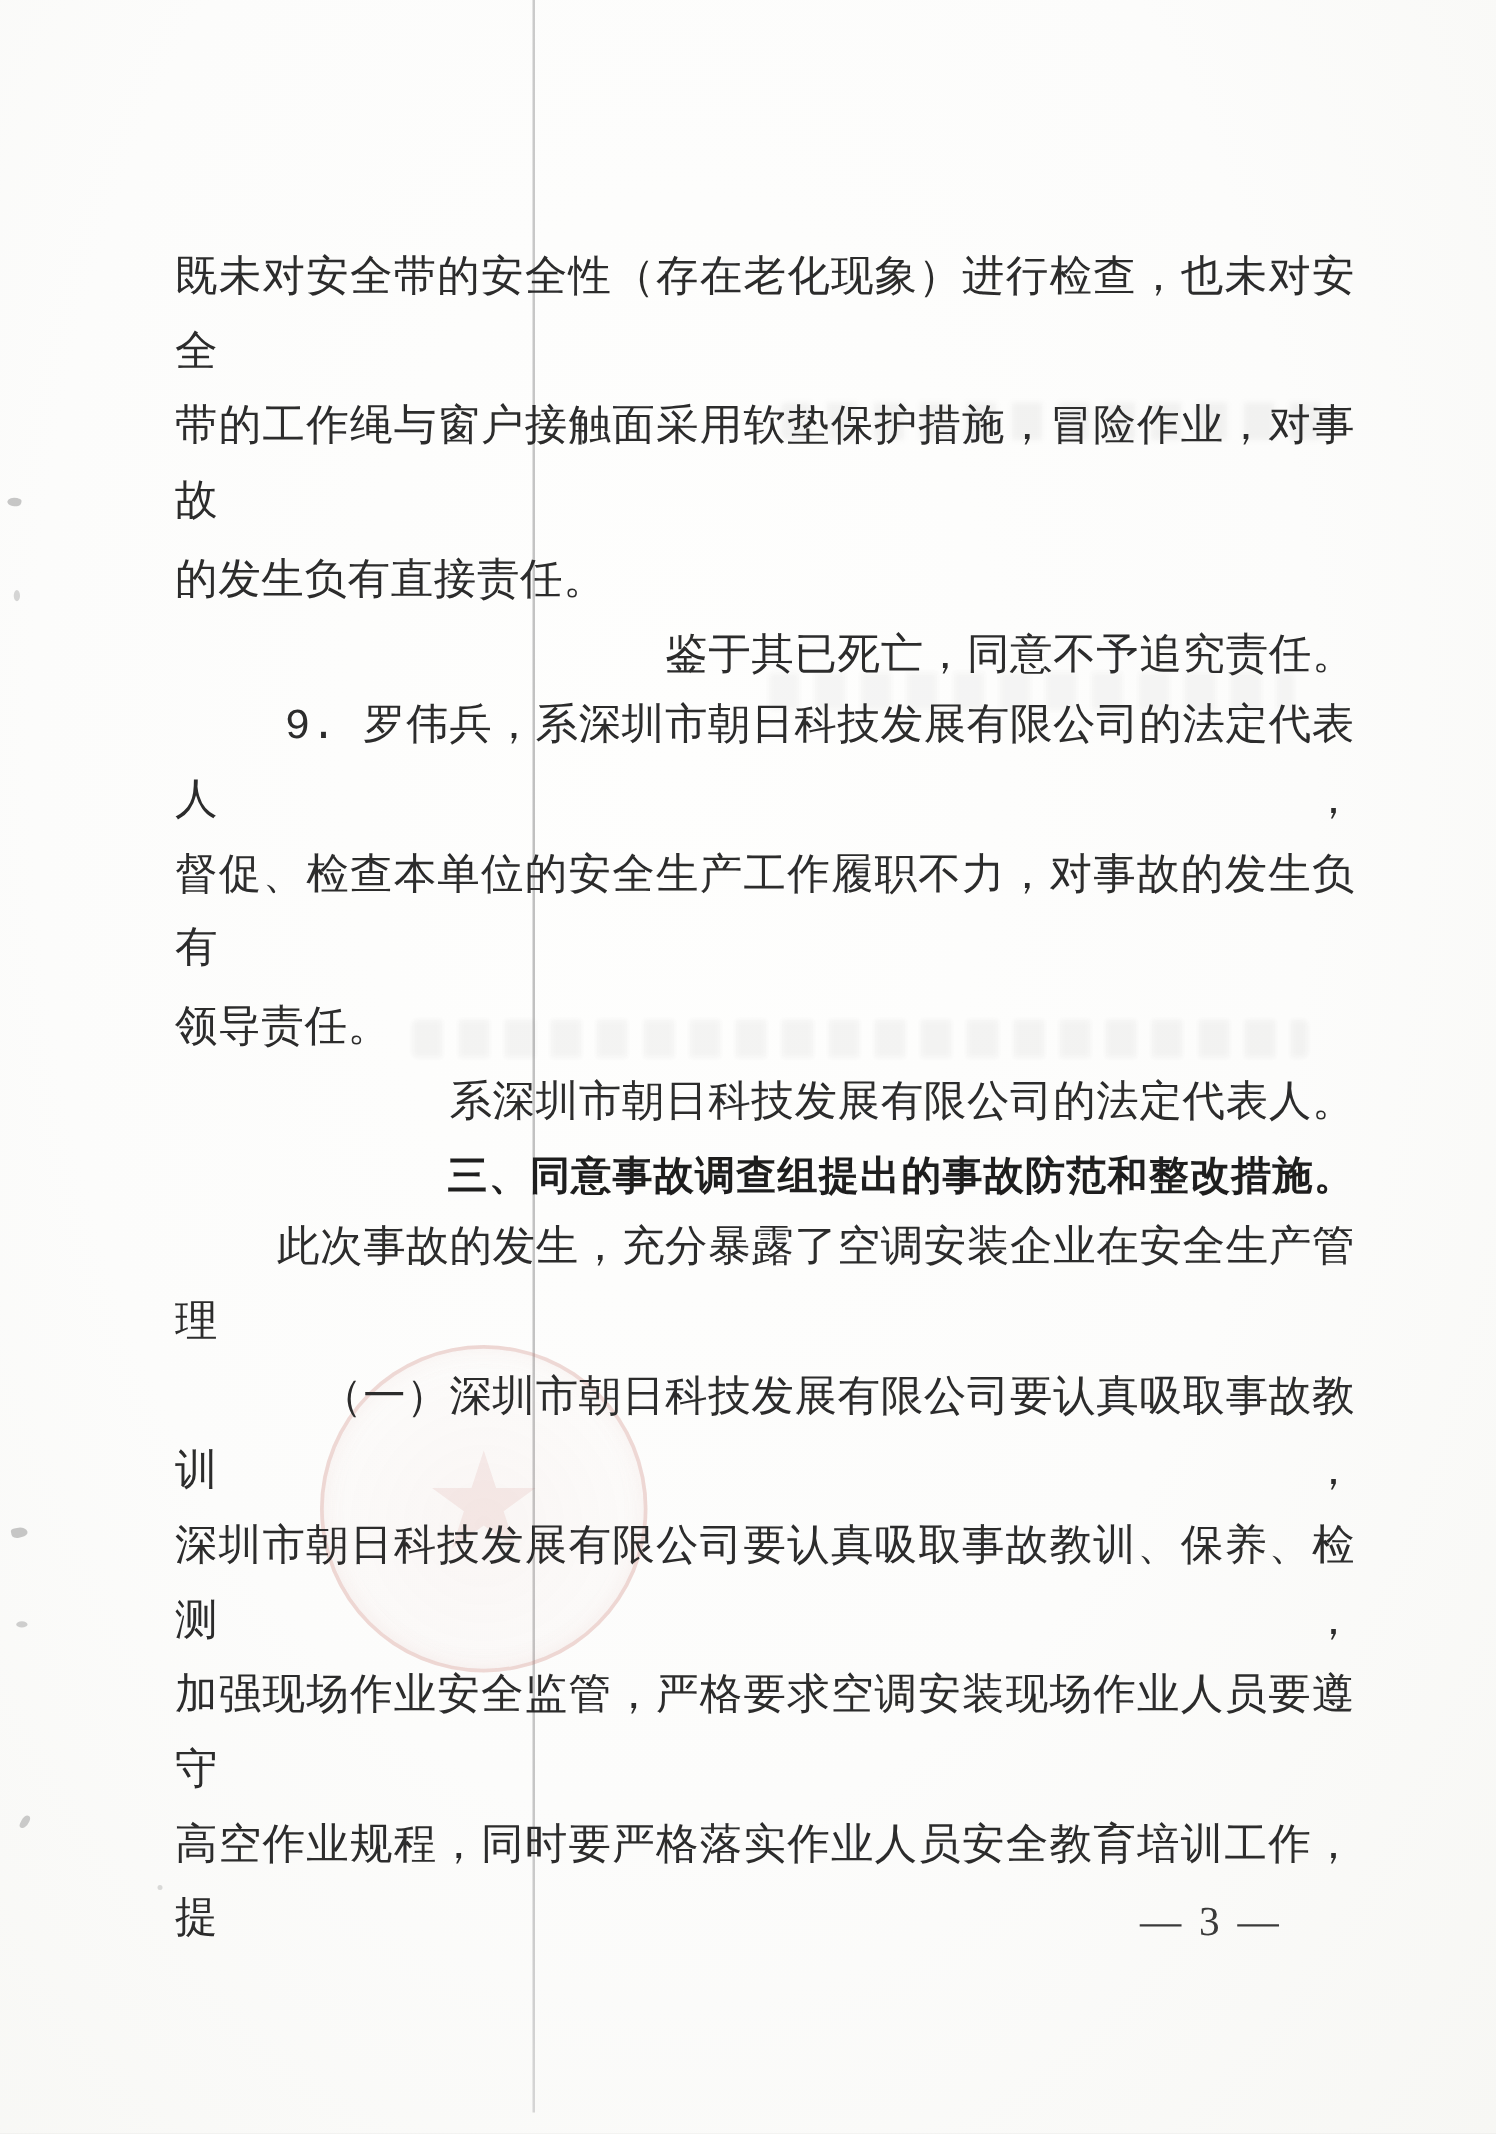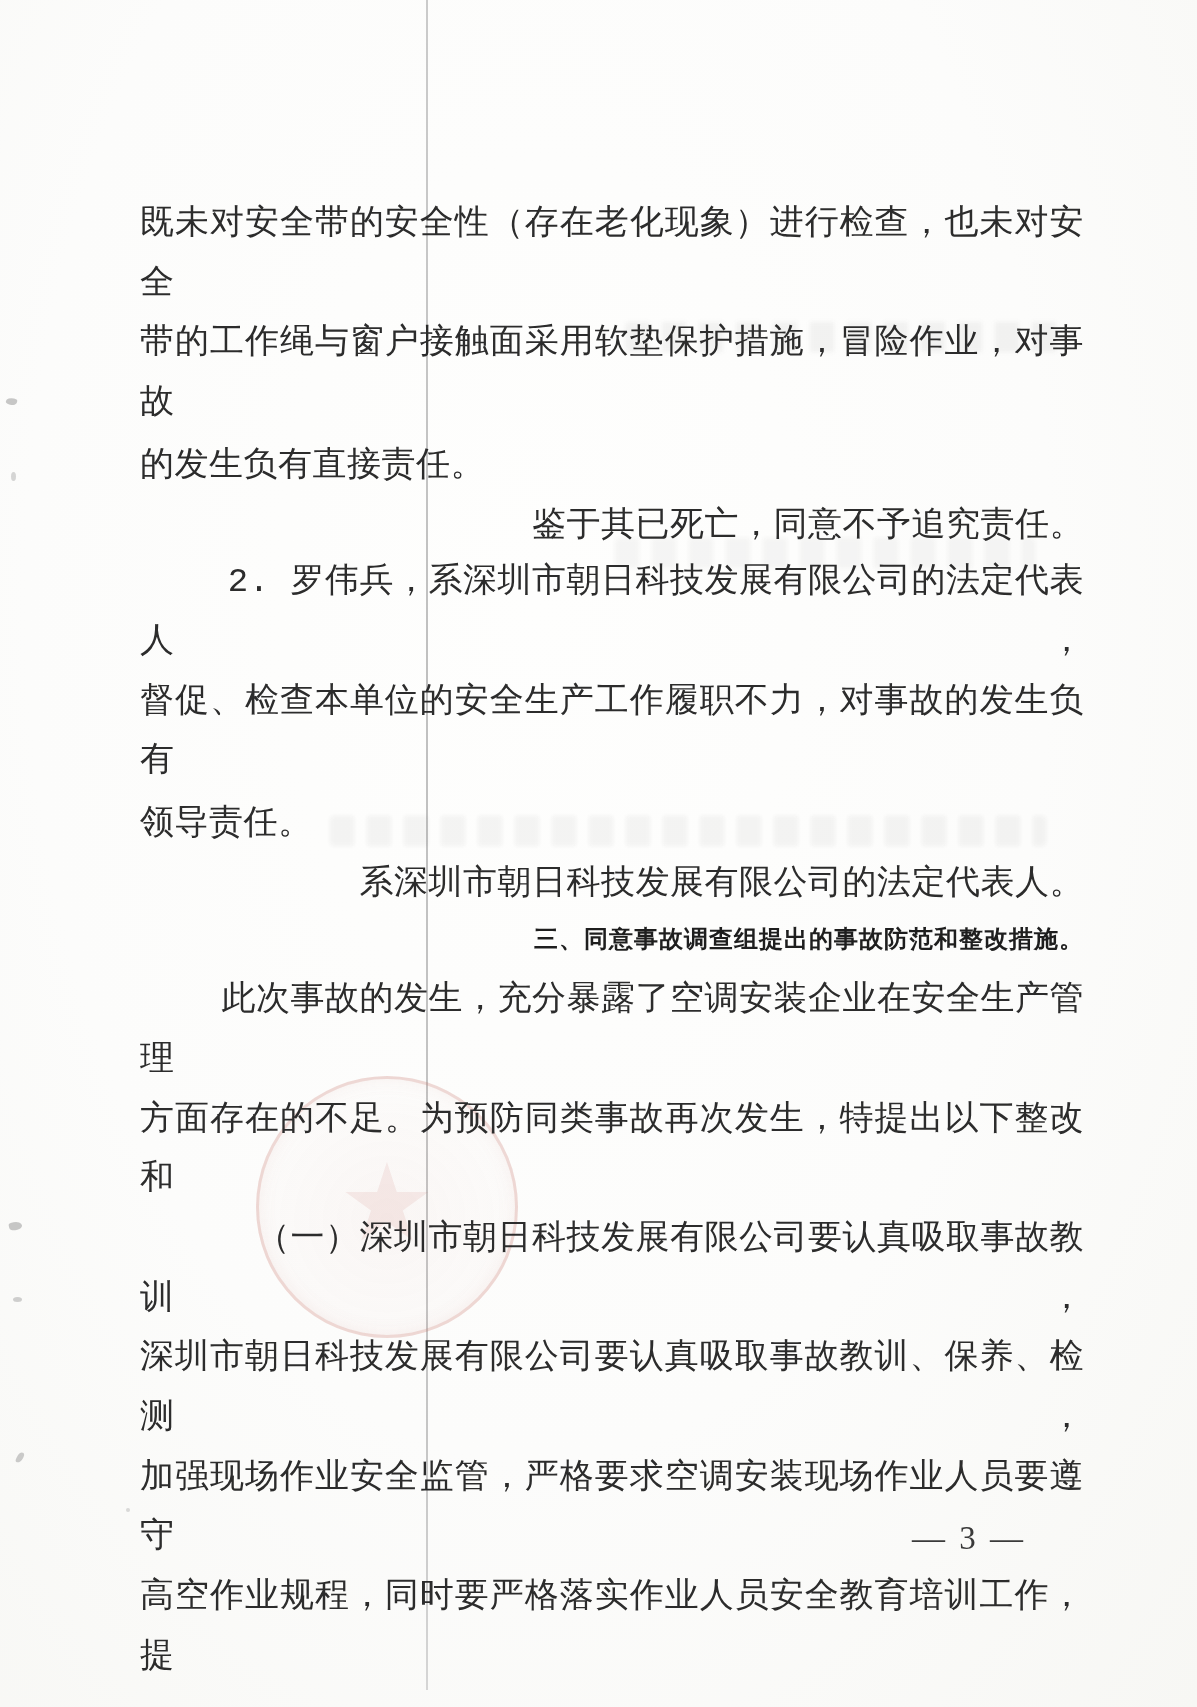--- a/index.html
+++ b/index.html
@@ -45,23 +45,23 @@
     text-align: justify;
     text-align-last: justify;
     text-justify: distribute;
     font-family: Liberation Mono, monospace;
   }
   .line.indent {
     text-indent: 66px;
     text-align: right;
   }
   .line.heading {
-    font-family: Liberation Mono, monospace;
+    font-family: Liberation Serif, serif;
     font-weight: 700;
-    font-size: 24px;
+    font-size: 32px;
     color: #1e1e1e;
     letter-spacing: 1px;
   }
   .page-number {
     position: absolute;
     left: 912px;
     top: 1520px;
     font-size: 33px;
     color: #3a3a3a;
     letter-spacing: 3px;
@@ -136,27 +136,26 @@
   <div class="speck speck-3"></div>
   <div class="speck speck-4"></div>
   <div class="speck speck-5"></div>
   <div class="speck speck-6"></div>
 
   <div class="text-block">
     <div class="line justify">既未对安全带的安全性（存在老化现象）进行检查，也未对安全</div>
     <div class="line justify">带的工作绳与窗户接触面采用软垫保护措施，冒险作业，对事故</div>
     <div class="line">的发生负有直接责任。</div>
     <div class="line indent">鉴于其已死亡，同意不予追究责任。</div>
-    <div class="line justify indent">2. 罗伟兵，系深圳市朝日科技发展有限公司的法定代表人，</div>
+    <div class="line justify indent">9. 罗伟兵，系深圳市朝日科技发展有限公司的法定代表人，</div>
     <div class="line justify">督促、检查本单位的安全生产工作履职不力，对事故的发生负有</div>
     <div class="line">领导责任。</div>
     <div class="line indent">系深圳市朝日科技发展有限公司的法定代表人。</div>
     <div class="line indent heading">三、同意事故调查组提出的事故防范和整改措施。</div>
     <div class="line justify indent">此次事故的发生，充分暴露了空调安装企业在安全生产管理</div>
-    <div class="line justify">方面存在的不足。为预防同类事故再次发生，特提出以下整改和</div>
     <div class="line justify indent">（一）深圳市朝日科技发展有限公司要认真吸取事故教训，</div>
     <div class="line justify">深圳市朝日科技发展有限公司要认真吸取事故教训、保养、检测，</div>
     <div class="line justify">加强现场作业安全监管，严格要求空调安装现场作业人员要遵守</div>
     <div class="line justify">高空作业规程，同时要严格落实作业人员安全教育培训工作，提</div>
 
   </div>
 
   <div class="page-number">— 3 —</div>
 
 </div>

